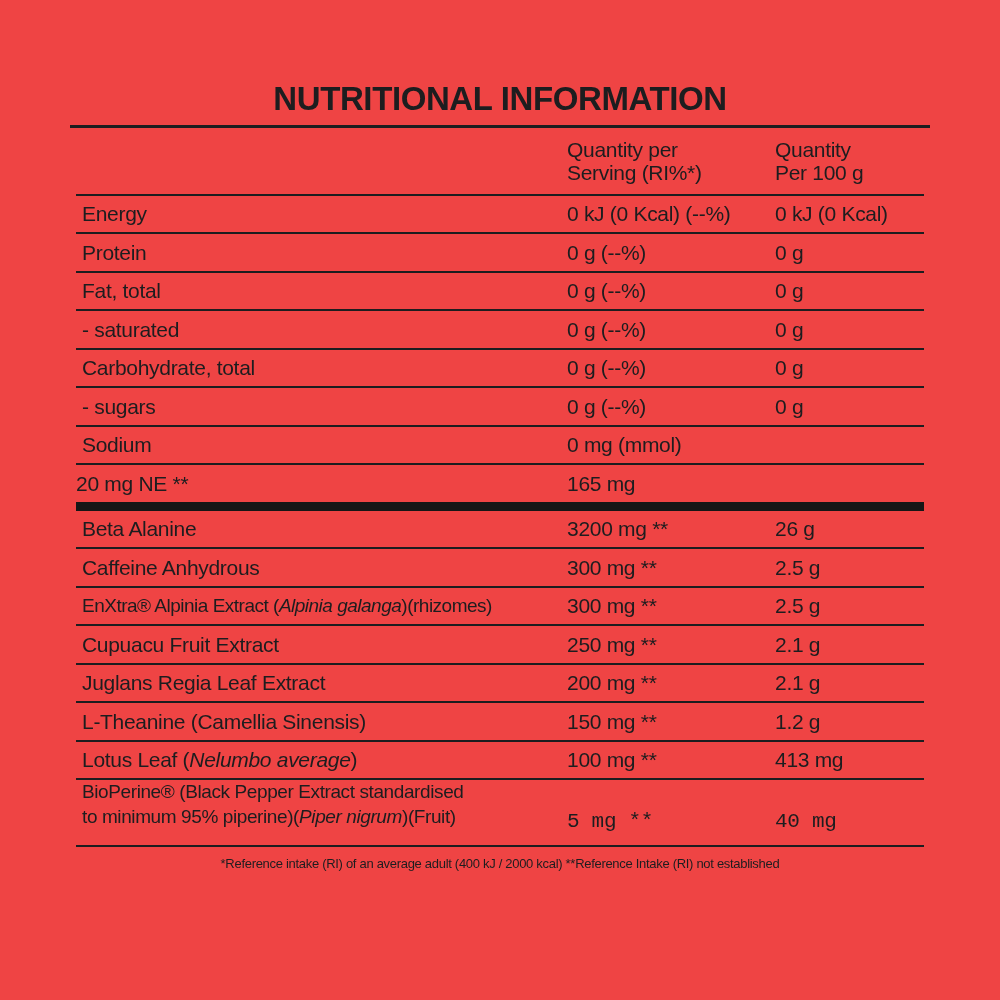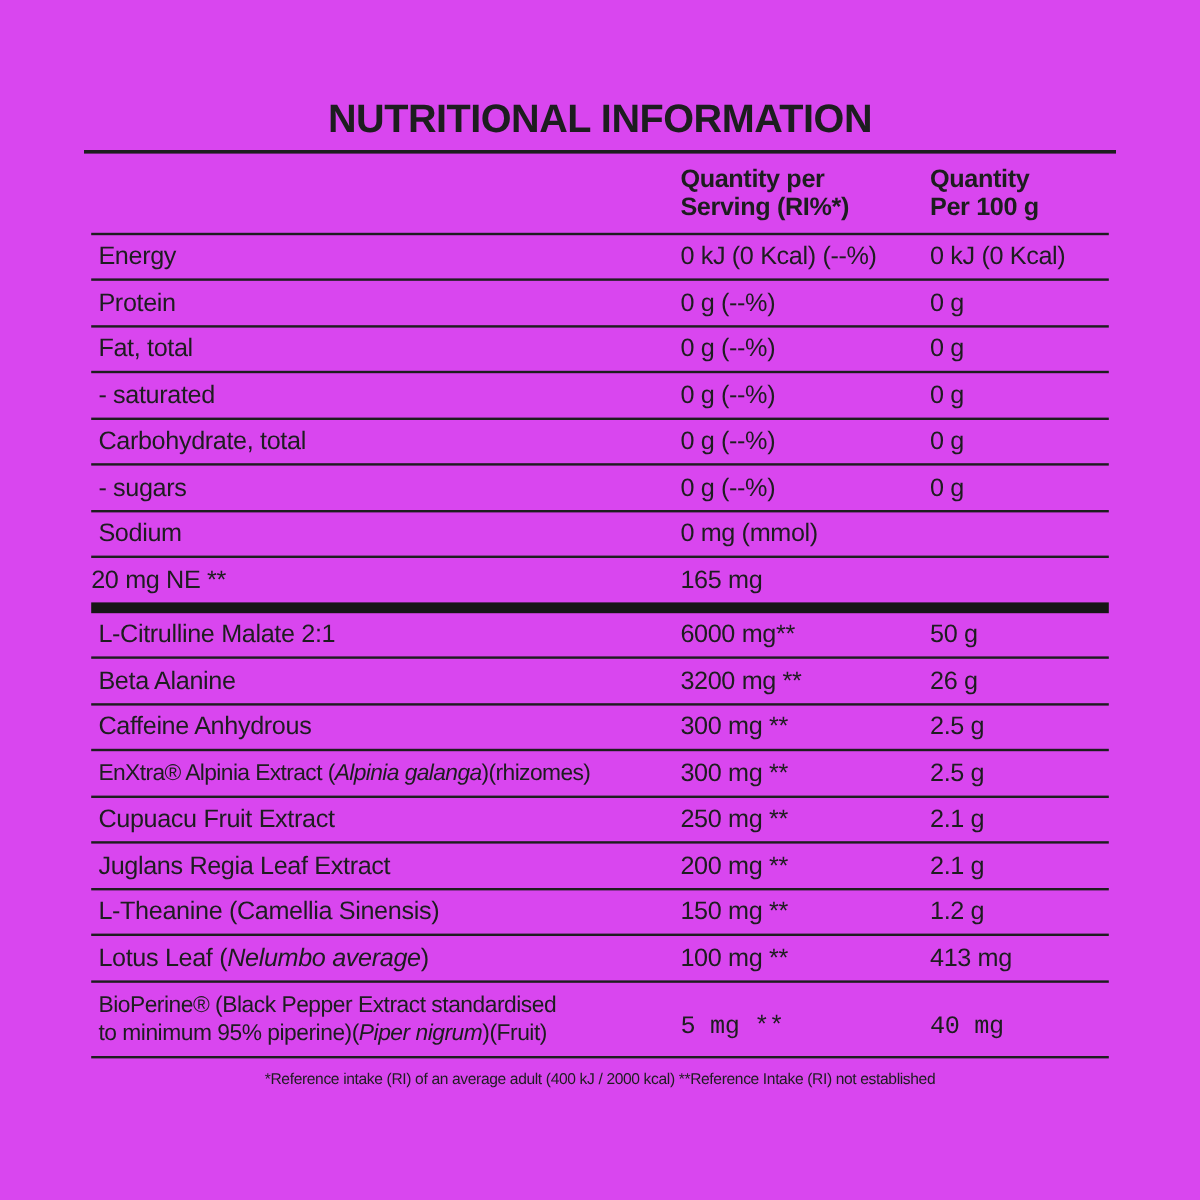--- a/index.html
+++ b/index.html
@@ -3,21 +3,21 @@
 <meta charset="utf-8">
 <style>
   html, body { margin: 0; padding: 0; }
   body {
     width: 1000px; height: 1000px;
     background: #ffffff;
     font-family: "Liberation Sans", sans-serif;
     color: #1d1d1f;
     -webkit-font-smoothing: antialiased;
   }
-  .page { position: relative; width: 1000px; height: 1000px; background: #d946ef; overflow: hidden; }
+  .page { position: relative; width: 1000px; height: 1000px; background: #ef4444; overflow: hidden; }
   .sheet { position: absolute; left: 70px; top: 80px; width: 860px; }
 
   .title {
     text-align: center;
     font-size: 33px;
     font-weight: bold;
     letter-spacing: -0.4px;
     line-height: 1.15;
     margin: 0;
   }
@@ -37,42 +37,42 @@
 
   .table { margin: 0 6px; }
 
   .hdr-row {
     display: grid;
     grid-template-columns: 491px 208px 1fr;
     padding: 10px 0 9px 0;
     border-bottom: 2.5px solid #1d1d1f;
   }
   .hdr-cell {
-    font-weight: bold;
+    font-weight: normal;
     font-size: 21px;
     line-height: 1.12;
     letter-spacing: -0.3px;
   }
 
   .row {
     display: grid;
     grid-template-columns: 491px 208px 1fr;
     min-height: 36.5px;
     align-items: center;
     border-bottom: 2px solid #1d1d1f;
     font-size: 21px;
     letter-spacing: -0.3px;
   }
   .cell { line-height: 1.15; }
   .cell.name { padding-left: 6px; }
   .it { font-style: italic; }
   .row.tight .cell.name { font-size: 19px; letter-spacing: -0.5px; }
 
   .row.tall { min-height: 61px; align-items: end; border-bottom: 2.5px solid #1d1d1f; }
-  .row.tall .cell.name { font-size: 19px; letter-spacing: -0.4px; padding-bottom: 5px; line-height: 1.3; }
+  .row.tall .cell.name { font-size: 19px; letter-spacing: -0.4px; padding-bottom: 15px; line-height: 1.3; }
   .row.tall .cell.qty, .row.tall .cell.per { padding-bottom: 11px; font-family: Liberation Mono, monospace; }
   .blk { display: block; }
 
   .section-divider {
     height: 9px;
     background: #161616;
     margin: 0 6px;
   }
 
   .footnote {
@@ -143,25 +143,20 @@
       <div class="row" style="border-bottom: none;">
         <div class="cell qty">20 mg NE **</div>
         <div class="cell per">165 mg</div>
       </div>
     </div>
 
     <div class="section-divider"></div>
 
     <div class="table">
       <div class="row">
-        <div class="cell name">L-Citrulline Malate 2:1</div>
-        <div class="cell qty">6000 mg**</div>
-        <div class="cell per">50 g</div>
-      </div>
-      <div class="row">
         <div class="cell name">Beta Alanine</div>
         <div class="cell qty">3200 mg **</div>
         <div class="cell per">26 g</div>
       </div>
       <div class="row">
         <div class="cell name">Caffeine Anhydrous</div>
         <div class="cell qty">300 mg **</div>
         <div class="cell per">2.5 g</div>
       </div>
       <div class="row tight">

